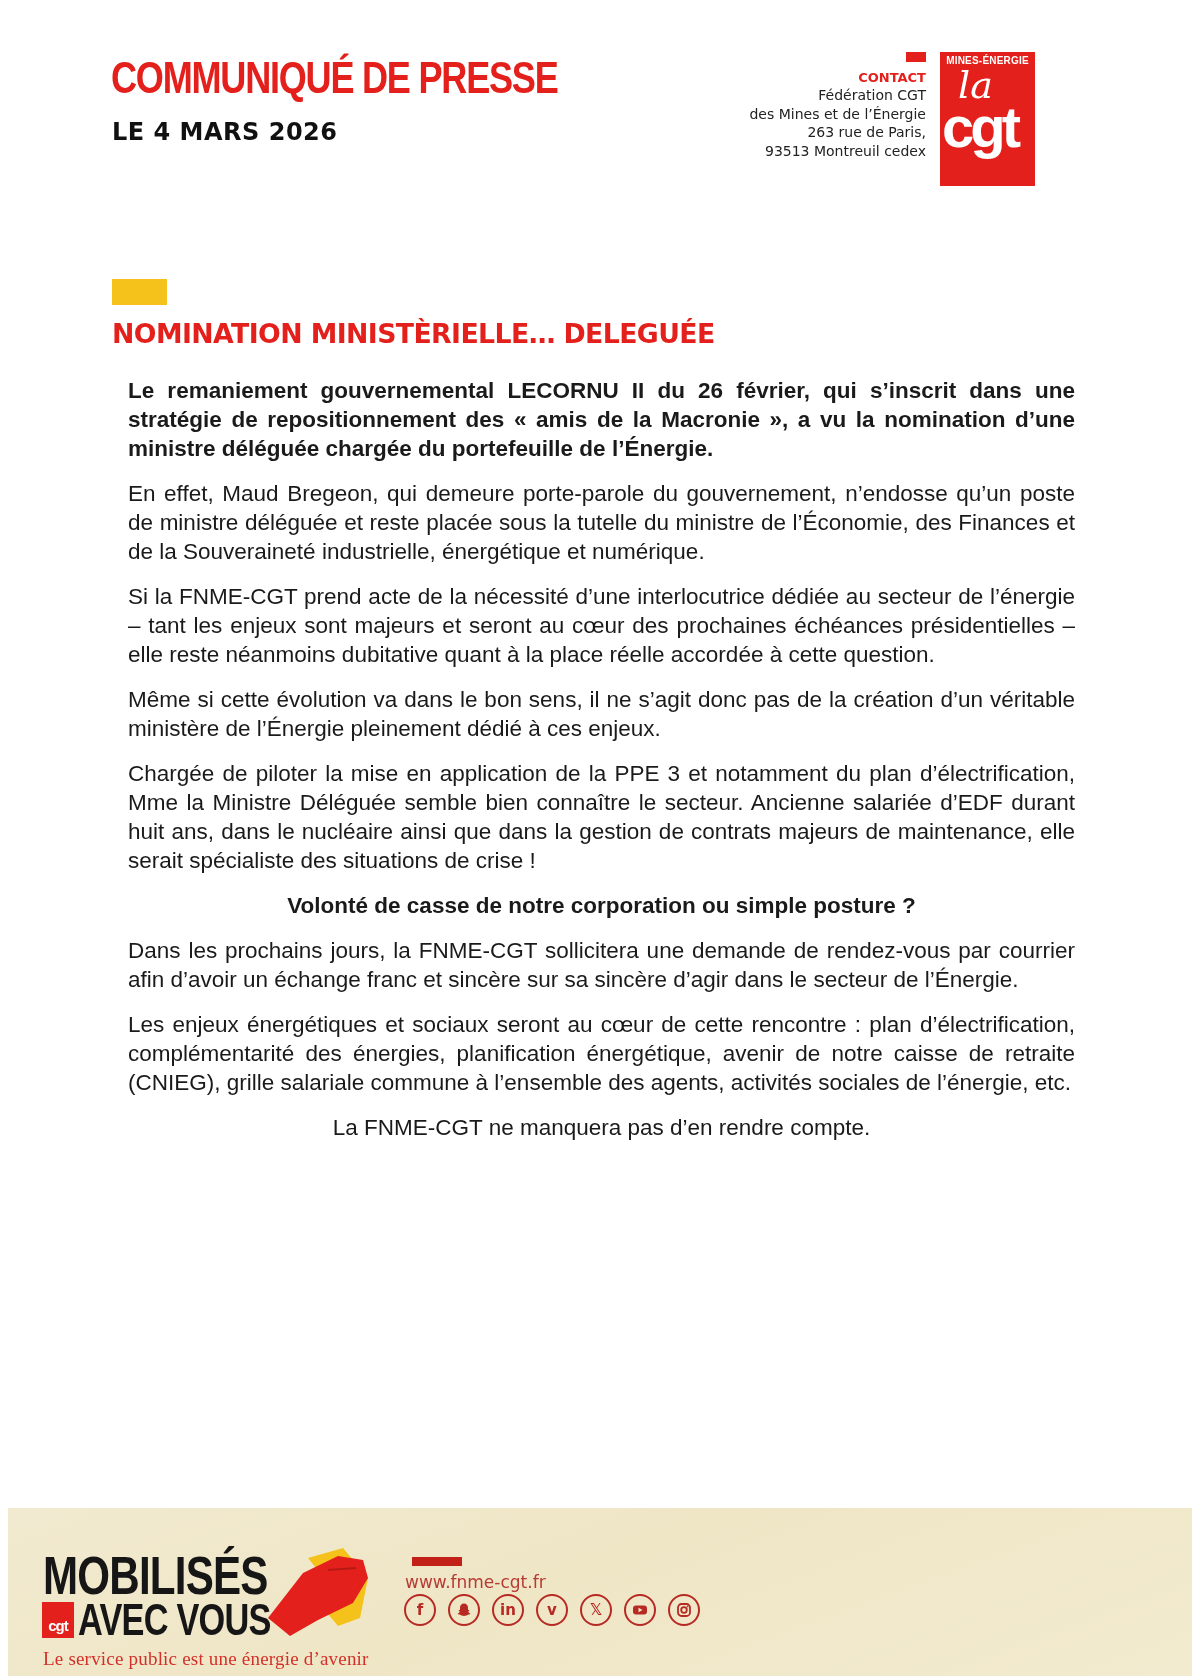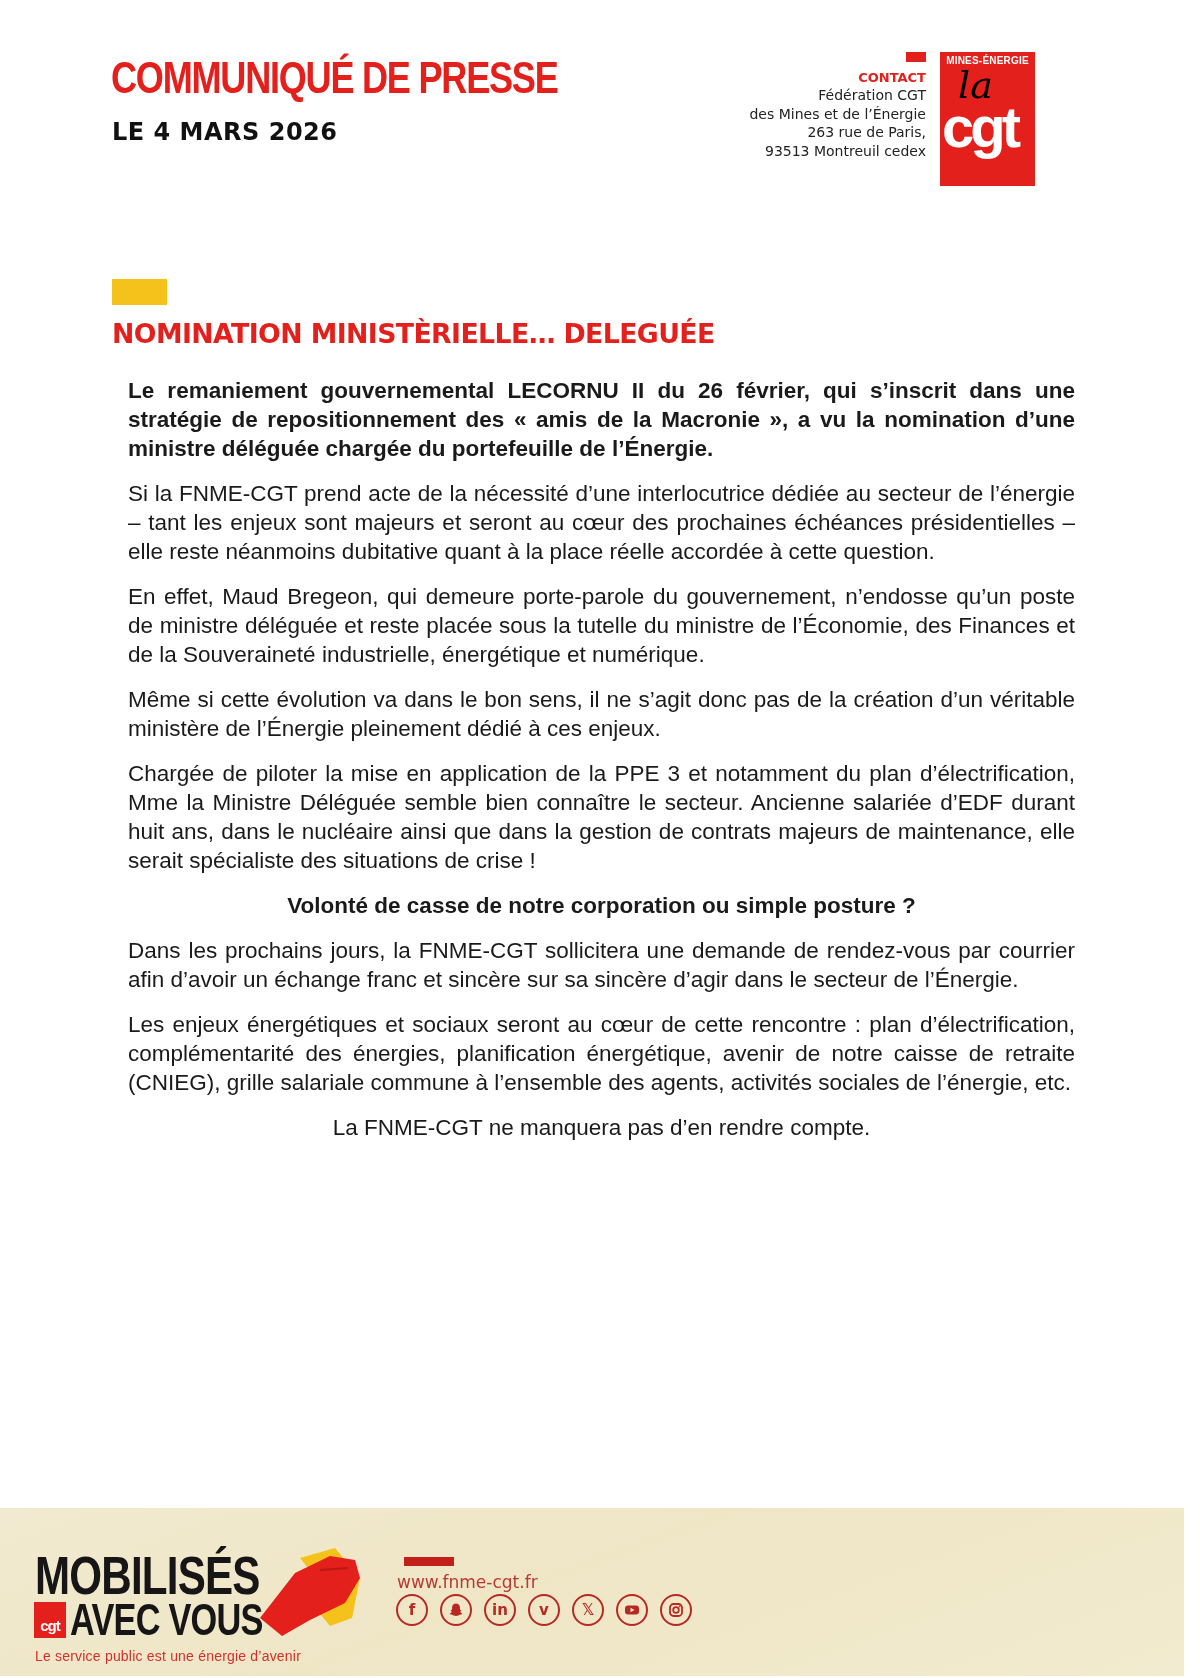--- a/index.html
+++ b/index.html
@@ -26,21 +26,21 @@
   }
   .contact-bar { width: 20px; height: 10px; background: #e3201b; margin-left: auto; margin-bottom: 8px; }
   .contact-label { font-family: "DejaVu Sans", sans-serif; font-weight: 700; font-size: 13px; color: #e3201b; line-height: 16px; }
   .contact-line { font-family: "DejaVu Sans", sans-serif; font-size: 14px; color: #222; line-height: 18.5px; }
   .logo {
     position: absolute; left: 940px; top: 52px; width: 95px; height: 134px;
     background: #e3201b; overflow: hidden;
   }
   .logo-top { color: #fff; font-size: 10px; font-weight: 700; text-align: center; padding-top: 3px; letter-spacing: 0.2px; }
   .logo-la {
-    position: absolute; left: 18px; top: 14px; color: #000000;
+    position: absolute; left: 18px; top: 14px; color: #ffffff;
     font-family: "DejaVu Serif", serif; font-style: italic; font-size: 38px; line-height: 1;
   }
   .logo-cgt {
     position: absolute; left: 2px; top: 46px; color: #fff;
     font-weight: 700; font-size: 58px; letter-spacing: -4px; line-height: 1;
   }
   
   .yellow-bar { position: absolute; left: 112px; top: 279px; width: 55px; height: 26px; background: #f5c21b; }
   .article-title {
     position: absolute; left: 112px; top: 318px;
@@ -51,38 +51,38 @@
   .body-text {
     position: absolute; left: 112px; top: 376px; width: 963px;
     font-family: "Liberation Sans", sans-serif; font-size: 22.5px; line-height: 29px;
     color: #1a1a1a; text-align: justify;
   }
   .body-text p { margin: 0 0 16px 16px; }
   .body-text p.bold { font-weight: 700; }
   .body-text p.last { text-align: center; }
   
   .footer {
-    position: absolute; left: 0; top: 1508px; width: 1184px; height: 168px;
+    position: absolute; left: 8px; top: 1508px; width: 1184px; height: 168px;
     background: linear-gradient(160deg, #f2ead0 0%, #efe6c6 45%, #f3ebcf 100%);
   }
   .mob-1, .mob-2 {
     position: absolute; font-weight: 700; color: #161616; line-height: 1;
     transform: scaleX(0.78); transform-origin: left center; white-space: nowrap;
     font-family: "Liberation Sans", sans-serif;
   }
   .mob-1 { left: 35px; top: 40px; font-size: 54px; letter-spacing: -1px; }
   .mob-2 { left: 70px; top: 90px; font-size: 44px; letter-spacing: -1px; }
   .mini-logo {
     position: absolute; left: 34px; top: 94px; width: 32px; height: 36px; background: #e3201b;
     color: #fff; font-weight: 700; font-size: 15px; line-height: 1; text-align: center; overflow: hidden;
   }
   .mini-logo span { display: block; padding-top: 16px; letter-spacing: -1px; }
   .mob-tagline {
     position: absolute; left: 35px; top: 140px; color: #d2312a;
-    font-family: Liberation Sans, sans-serif; font-size: 14px; letter-spacing: 0.2px;
+    font-family: Liberation Serif, serif; font-size: 19px; letter-spacing: 0.2px;
   }
   .handshake { position: absolute; left: 260px; top: 40px; width: 110px; height: 90px; }
   .footer-bar { position: absolute; left: 404px; top: 49px; width: 50px; height: 9px; background: #c4201a; }
   .footer-url {
     position: absolute; left: 397px; top: 64px; color: #b73a33;
     font-family: "DejaVu Sans", sans-serif; font-size: 17px;
   }
   .socials { position: absolute; left: 396px; top: 86px; display: flex; gap: 12px; }
   .social {
     width: 32px; height: 32px; border: 2.5px solid #b72a23; border-radius: 50%;
@@ -111,22 +111,22 @@
   <div class="logo-top">MINES-ÉNERGIE</div>
   <div class="logo-la">la</div>
   <div class="logo-cgt">cgt</div>
 </div>
 
 <div class="yellow-bar"></div>
 <div class="article-title">NOMINATION MINISTÈRIELLE… DELEGUÉE</div>
 
 <div class="body-text">
   <p class="bold">Le remaniement gouvernemental LECORNU II du 26 février, qui s’inscrit dans une stratégie de repositionnement des « amis de la Macronie », a vu la nomination d’une ministre déléguée chargée du portefeuille de l’Énergie.</p>
+  <p>En effet, Maud Bregeon, qui demeure porte-parole du gouvernement, n’endosse qu’un poste de ministre déléguée et reste placée sous la tutelle du ministre de l’Économie, des Finances et de la Souveraineté industrielle, énergétique et numérique.</p>
   <p>Si la FNME-CGT prend acte de la nécessité d’une interlocutrice dédiée au secteur de l’énergie – tant les enjeux sont majeurs et seront au cœur des prochaines échéances présidentielles – elle reste néanmoins dubitative quant à la place réelle accordée à cette question.</p>
-  <p>En effet, Maud Bregeon, qui demeure porte-parole du gouvernement, n’endosse qu’un poste de ministre déléguée et reste placée sous la tutelle du ministre de l’Économie, des Finances et de la Souveraineté industrielle, énergétique et numérique.</p>
   <p>Même si cette évolution va dans le bon sens, il ne s’agit donc pas de la création d’un véritable ministère de l’Énergie pleinement dédié à ces enjeux.</p>
   <p>Chargée de piloter la mise en application de la PPE 3 et notamment du plan d’électrification, Mme la Ministre Déléguée semble bien connaître le secteur. Ancienne salariée d’EDF durant huit ans, dans le nucléaire ainsi que dans la gestion de contrats majeurs de maintenance, elle serait spécialiste des situations de crise !</p>
   <p class="bold last">Volonté de casse de notre corporation ou simple posture ?</p>
   <p>Dans les prochains jours, la FNME-CGT sollicitera une demande de rendez-vous par courrier afin d’avoir un échange franc et sincère sur sa sincère d’agir dans le secteur de l’Énergie.</p>
   <p>Les enjeux énergétiques et sociaux seront au cœur de cette rencontre : plan d’électrification, complémentarité des énergies, planification énergétique, avenir de notre caisse de retraite (CNIEG), grille salariale commune à l’ensemble des agents, activités sociales de l’énergie, etc.</p>
   <p class="last">La FNME-CGT ne manquera pas d’en rendre compte.</p>
 </div>
 
 <div class="footer">
   <div class="mob-1">MOBILISÉS</div>

